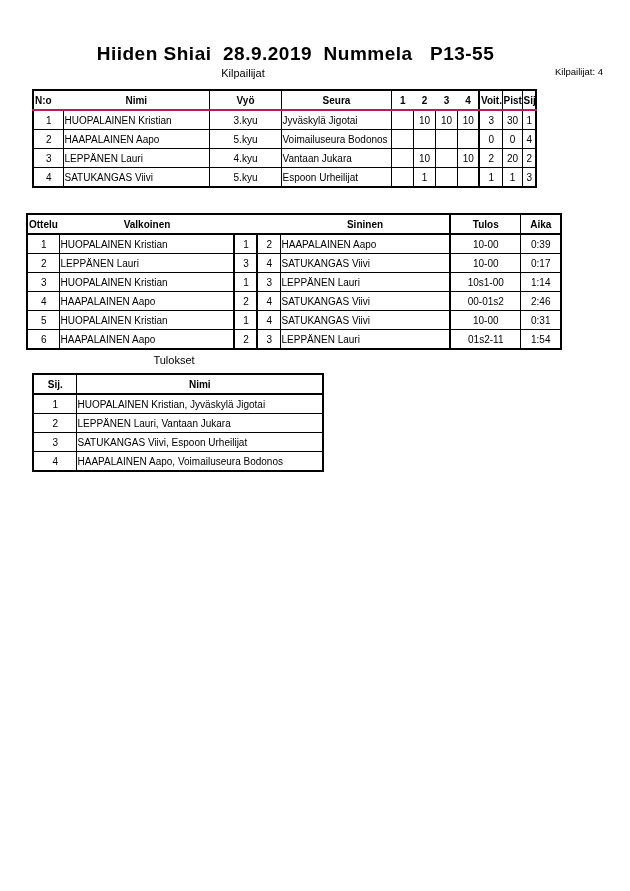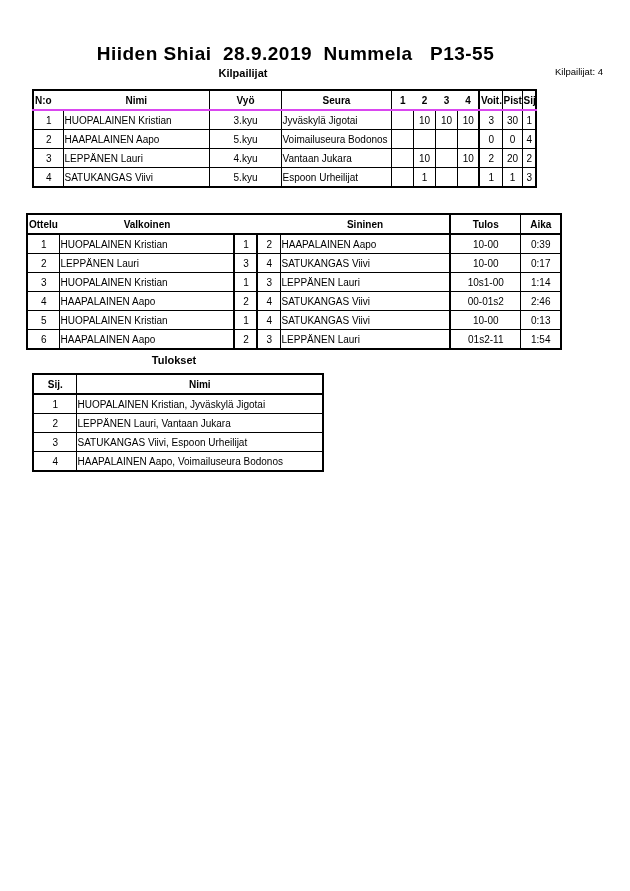--- a/index.html
+++ b/index.html
@@ -4,38 +4,38 @@
 <style>
   html,body { margin:0; padding:0; background:#fff; }
   .page {
     position:relative; width:630px; height:891px; background:#ffffff;
     font-family:"Liberation Sans", sans-serif; color:#000; overflow:hidden;
   }
   .doc-title {
     position:absolute; top:43px; left:0; width:591px; text-align:center;
     font-size:19px; font-weight:bold; letter-spacing:0.5px; white-space:pre;
   }
-  .section-title { position:absolute; font-size:11px; font-weight:bold; text-align:center; }
+  .section-title { position:absolute; font-size:11px; font-weight:normal; text-align:center; }
   .section-title.kilpailijat { top:67px; left:0; width:486px; }
   .section-title.ottelut    { top:195px; left:0; width:588px; }
   .section-title.tulokset   { top:354px; left:0; width:348px; }
   .count-label { position:absolute; top:66px; right:27px; font-size:9.5px; }
 
   table { border-collapse:collapse; table-layout:fixed; position:absolute; }
   th, td {
     font-size:10px; height:18px; padding:0 0 0 1px; overflow:hidden;
     white-space:nowrap; text-align:center; vertical-align:middle;
   }
   th { font-weight:bold; }
   .al { text-align:left; }
   .hl { text-align:left; padding-left:1px; }
 
   
   .t1 { top:89px; left:32px; width:503px; border:2px solid #000; }
-  .t1 thead th { border-bottom:2px solid #d946ef; }
+  .t1 thead th { border-bottom:2px solid #be185d; }
   .t1 thead th.h-vyo   { border-left:1px solid #000; border-right:1px solid #000; }
   .t1 thead th.h-seura { border-right:1px solid #000; }
   .t1 thead th.h-voit  { border-left:2px solid #000; border-right:1px solid #000; }
   .t1 thead th.h-pist  { border-right:1px solid #000; }
   .t1 tbody td { border:1px solid #000; }
   .t1 tbody td.c-voit { border-left:2px solid #000; }
 
   
   .t2 { top:213px; left:26px; width:534px; border:2px solid #000; }
   .t2 thead th { border-bottom:2px solid #000; }
@@ -205,21 +205,21 @@
         <td class="c-tulos">00-01s2</td>
         <td>2:46</td>
       </tr>
       <tr>
         <td>5</td>
         <td class="al">HUOPALAINEN Kristian</td>
         <td class="c-wn">1</td>
         <td class="c-bn">4</td>
         <td class="al">SATUKANGAS Viivi</td>
         <td class="c-tulos">10-00</td>
-        <td>0:13</td>
+        <td>0:31</td>
       </tr>
       <tr>
         <td>6</td>
         <td class="al">HAAPALAINEN Aapo</td>
         <td class="c-wn">2</td>
         <td class="c-bn">3</td>
         <td class="al">LEPPÄNEN Lauri</td>
         <td class="c-tulos">01s2-11</td>
         <td>1:54</td>
       </tr>

